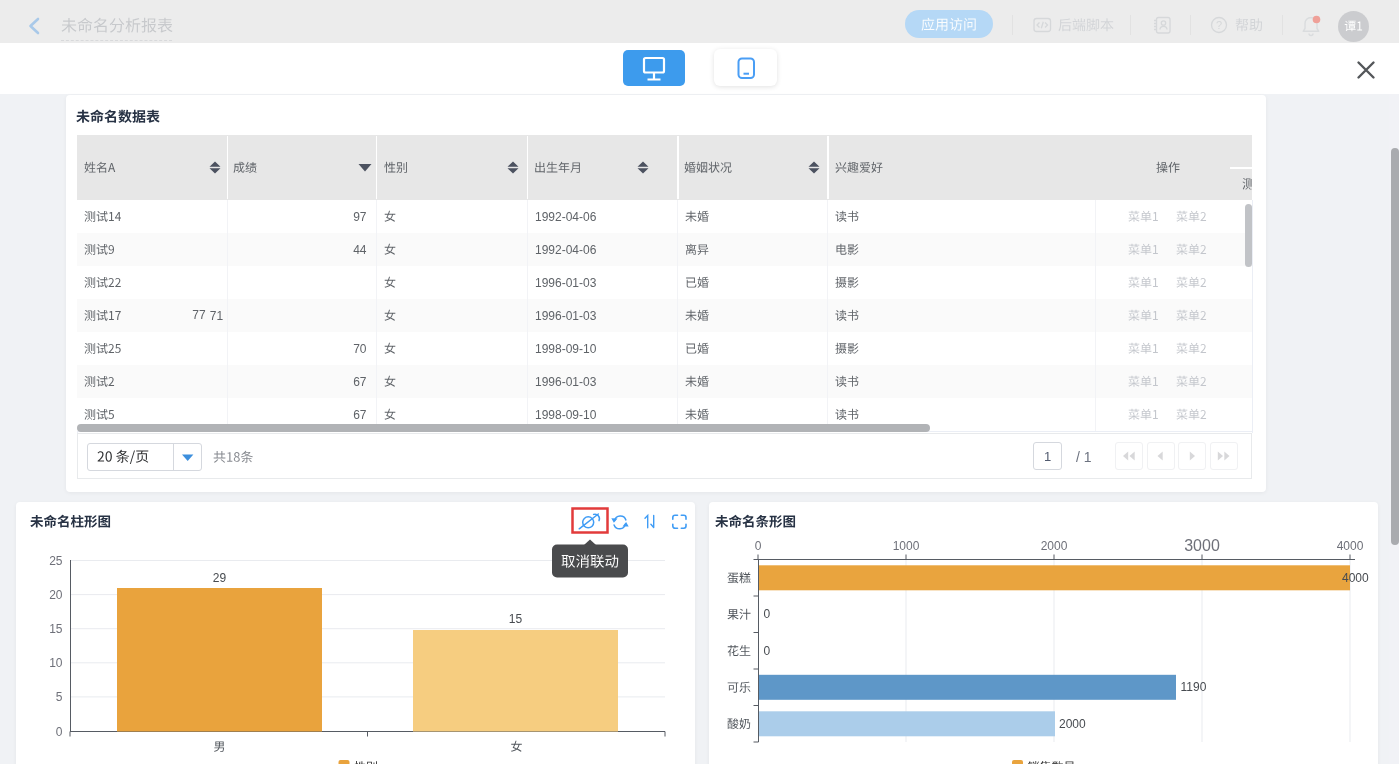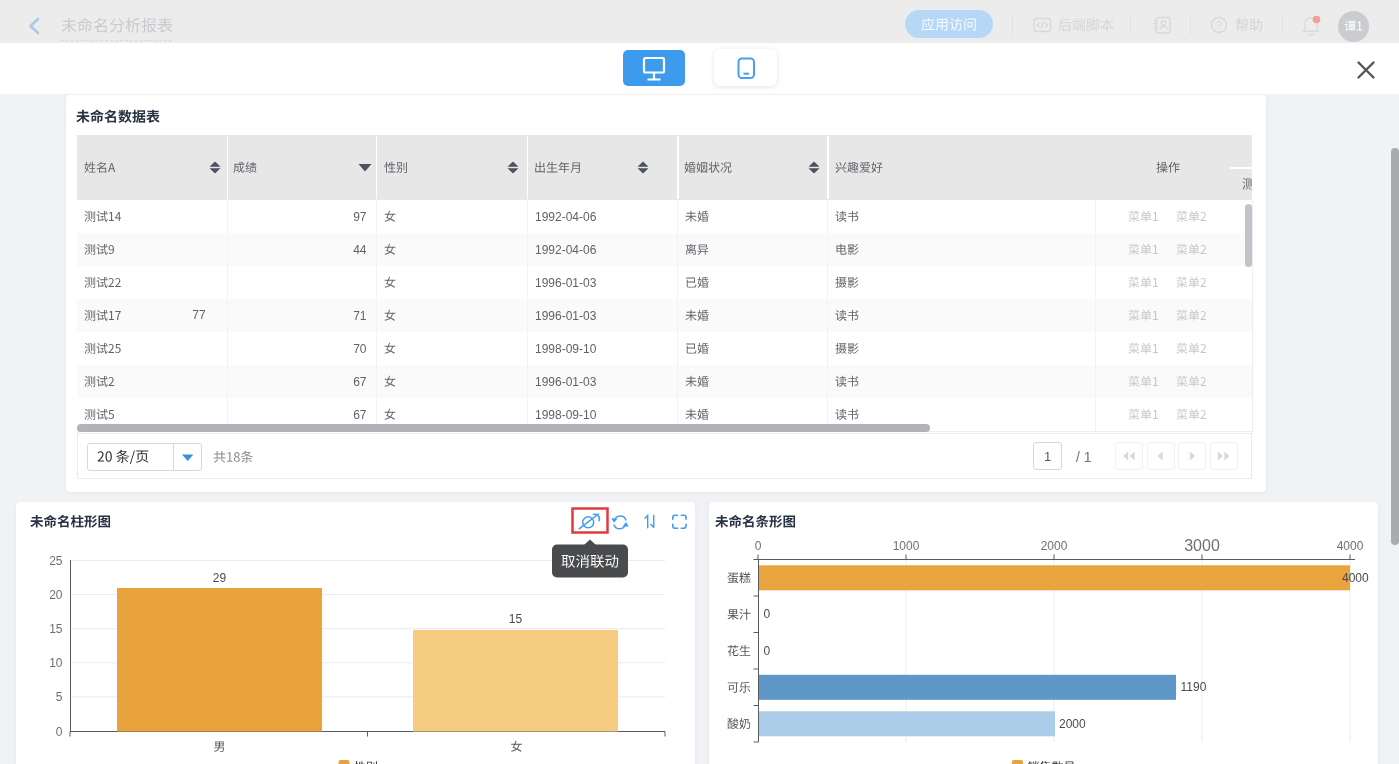--- a/index.html
+++ b/index.html
@@ -86,21 +86,21 @@
       <rect x="759" y="674.8" width="417" height="25" fill="#5e97c8"></rect>
       <rect x="759" y="711.3" width="296" height="25" fill="#abcdea"></rect>
       <rect x="1012" y="760" width="11" height="11" rx="2" fill="#e9a43e"></rect>
     </svg>
     <div style="position:absolute;left:66.5px;width:300px;text-align:right;top:207.5px;height:18px;line-height:18px;font-size:12px;color:#5f6368;font-weight:normal;letter-spacing:0;">97</div>
     <div style="position:absolute;left:535px;top:207.5px;height:18px;line-height:18px;font-size:12px;color:#5f6368;font-weight:normal;letter-spacing:0;">1992-04-06</div>
     <div style="position:absolute;left:66.5px;width:300px;text-align:right;top:240.5px;height:18px;line-height:18px;font-size:12px;color:#5f6368;font-weight:normal;letter-spacing:0;">44</div>
     <div style="position:absolute;left:535px;top:240.5px;height:18px;line-height:18px;font-size:12px;color:#5f6368;font-weight:normal;letter-spacing:0;">1992-04-06</div>
     <div style="position:absolute;left:49px;width:300px;text-align:center;top:273.5px;height:18px;line-height:18px;font-size:12px;color:#5f6368;font-weight:normal;letter-spacing:0;margin-top:32px;">77</div>
     <div style="position:absolute;left:535px;top:273.5px;height:18px;line-height:18px;font-size:12px;color:#5f6368;font-weight:normal;letter-spacing:0;">1996-01-03</div>
-    <div style="position:absolute;left:66.5px;width:300px;text-align:right;top:306.5px;height:18px;line-height:18px;font-size:12px;color:#5f6368;font-weight:normal;letter-spacing:0;">71</div>
+    <div style="position:absolute;left:66.5px;width:300px;text-align:center;top:306.5px;height:18px;line-height:18px;font-size:12px;color:#5f6368;font-weight:normal;letter-spacing:0;">71</div>
     <div style="position:absolute;left:535px;top:306.5px;height:18px;line-height:18px;font-size:12px;color:#5f6368;font-weight:normal;letter-spacing:0;">1996-01-03</div>
     <div style="position:absolute;left:66.5px;width:300px;text-align:right;top:339.5px;height:18px;line-height:18px;font-size:12px;color:#5f6368;font-weight:normal;letter-spacing:0;">70</div>
     <div style="position:absolute;left:535px;top:339.5px;height:18px;line-height:18px;font-size:12px;color:#5f6368;font-weight:normal;letter-spacing:0;">1998-09-10</div>
     <div style="position:absolute;left:66.5px;width:300px;text-align:right;top:372.5px;height:18px;line-height:18px;font-size:12px;color:#5f6368;font-weight:normal;letter-spacing:0;">67</div>
     <div style="position:absolute;left:535px;top:372.5px;height:18px;line-height:18px;font-size:12px;color:#5f6368;font-weight:normal;letter-spacing:0;">1996-01-03</div>
     <div style="position:absolute;left:66.5px;width:300px;text-align:right;top:405.5px;height:18px;line-height:18px;font-size:12px;color:#5f6368;font-weight:normal;letter-spacing:0;">67</div>
     <div style="position:absolute;left:535px;top:405.5px;height:18px;line-height:18px;font-size:12px;color:#5f6368;font-weight:normal;letter-spacing:0;">1998-09-10</div>
     <div style="position:absolute;left:897.5px;width:300px;text-align:center;top:447.0px;height:19px;line-height:19px;font-size:13px;color:#515a6e;font-weight:normal;letter-spacing:0;">1</div>
     <div style="position:absolute;left:1076px;top:446.5px;height:20px;line-height:20px;font-size:14px;color:#6d7380;font-weight:normal;letter-spacing:0;">/ 1</div>
     <div style="position:absolute;left:-237.5px;width:300px;text-align:right;top:551.5px;height:18px;line-height:18px;font-size:12px;color:#6e7079;font-weight:normal;letter-spacing:0;">25</div>

